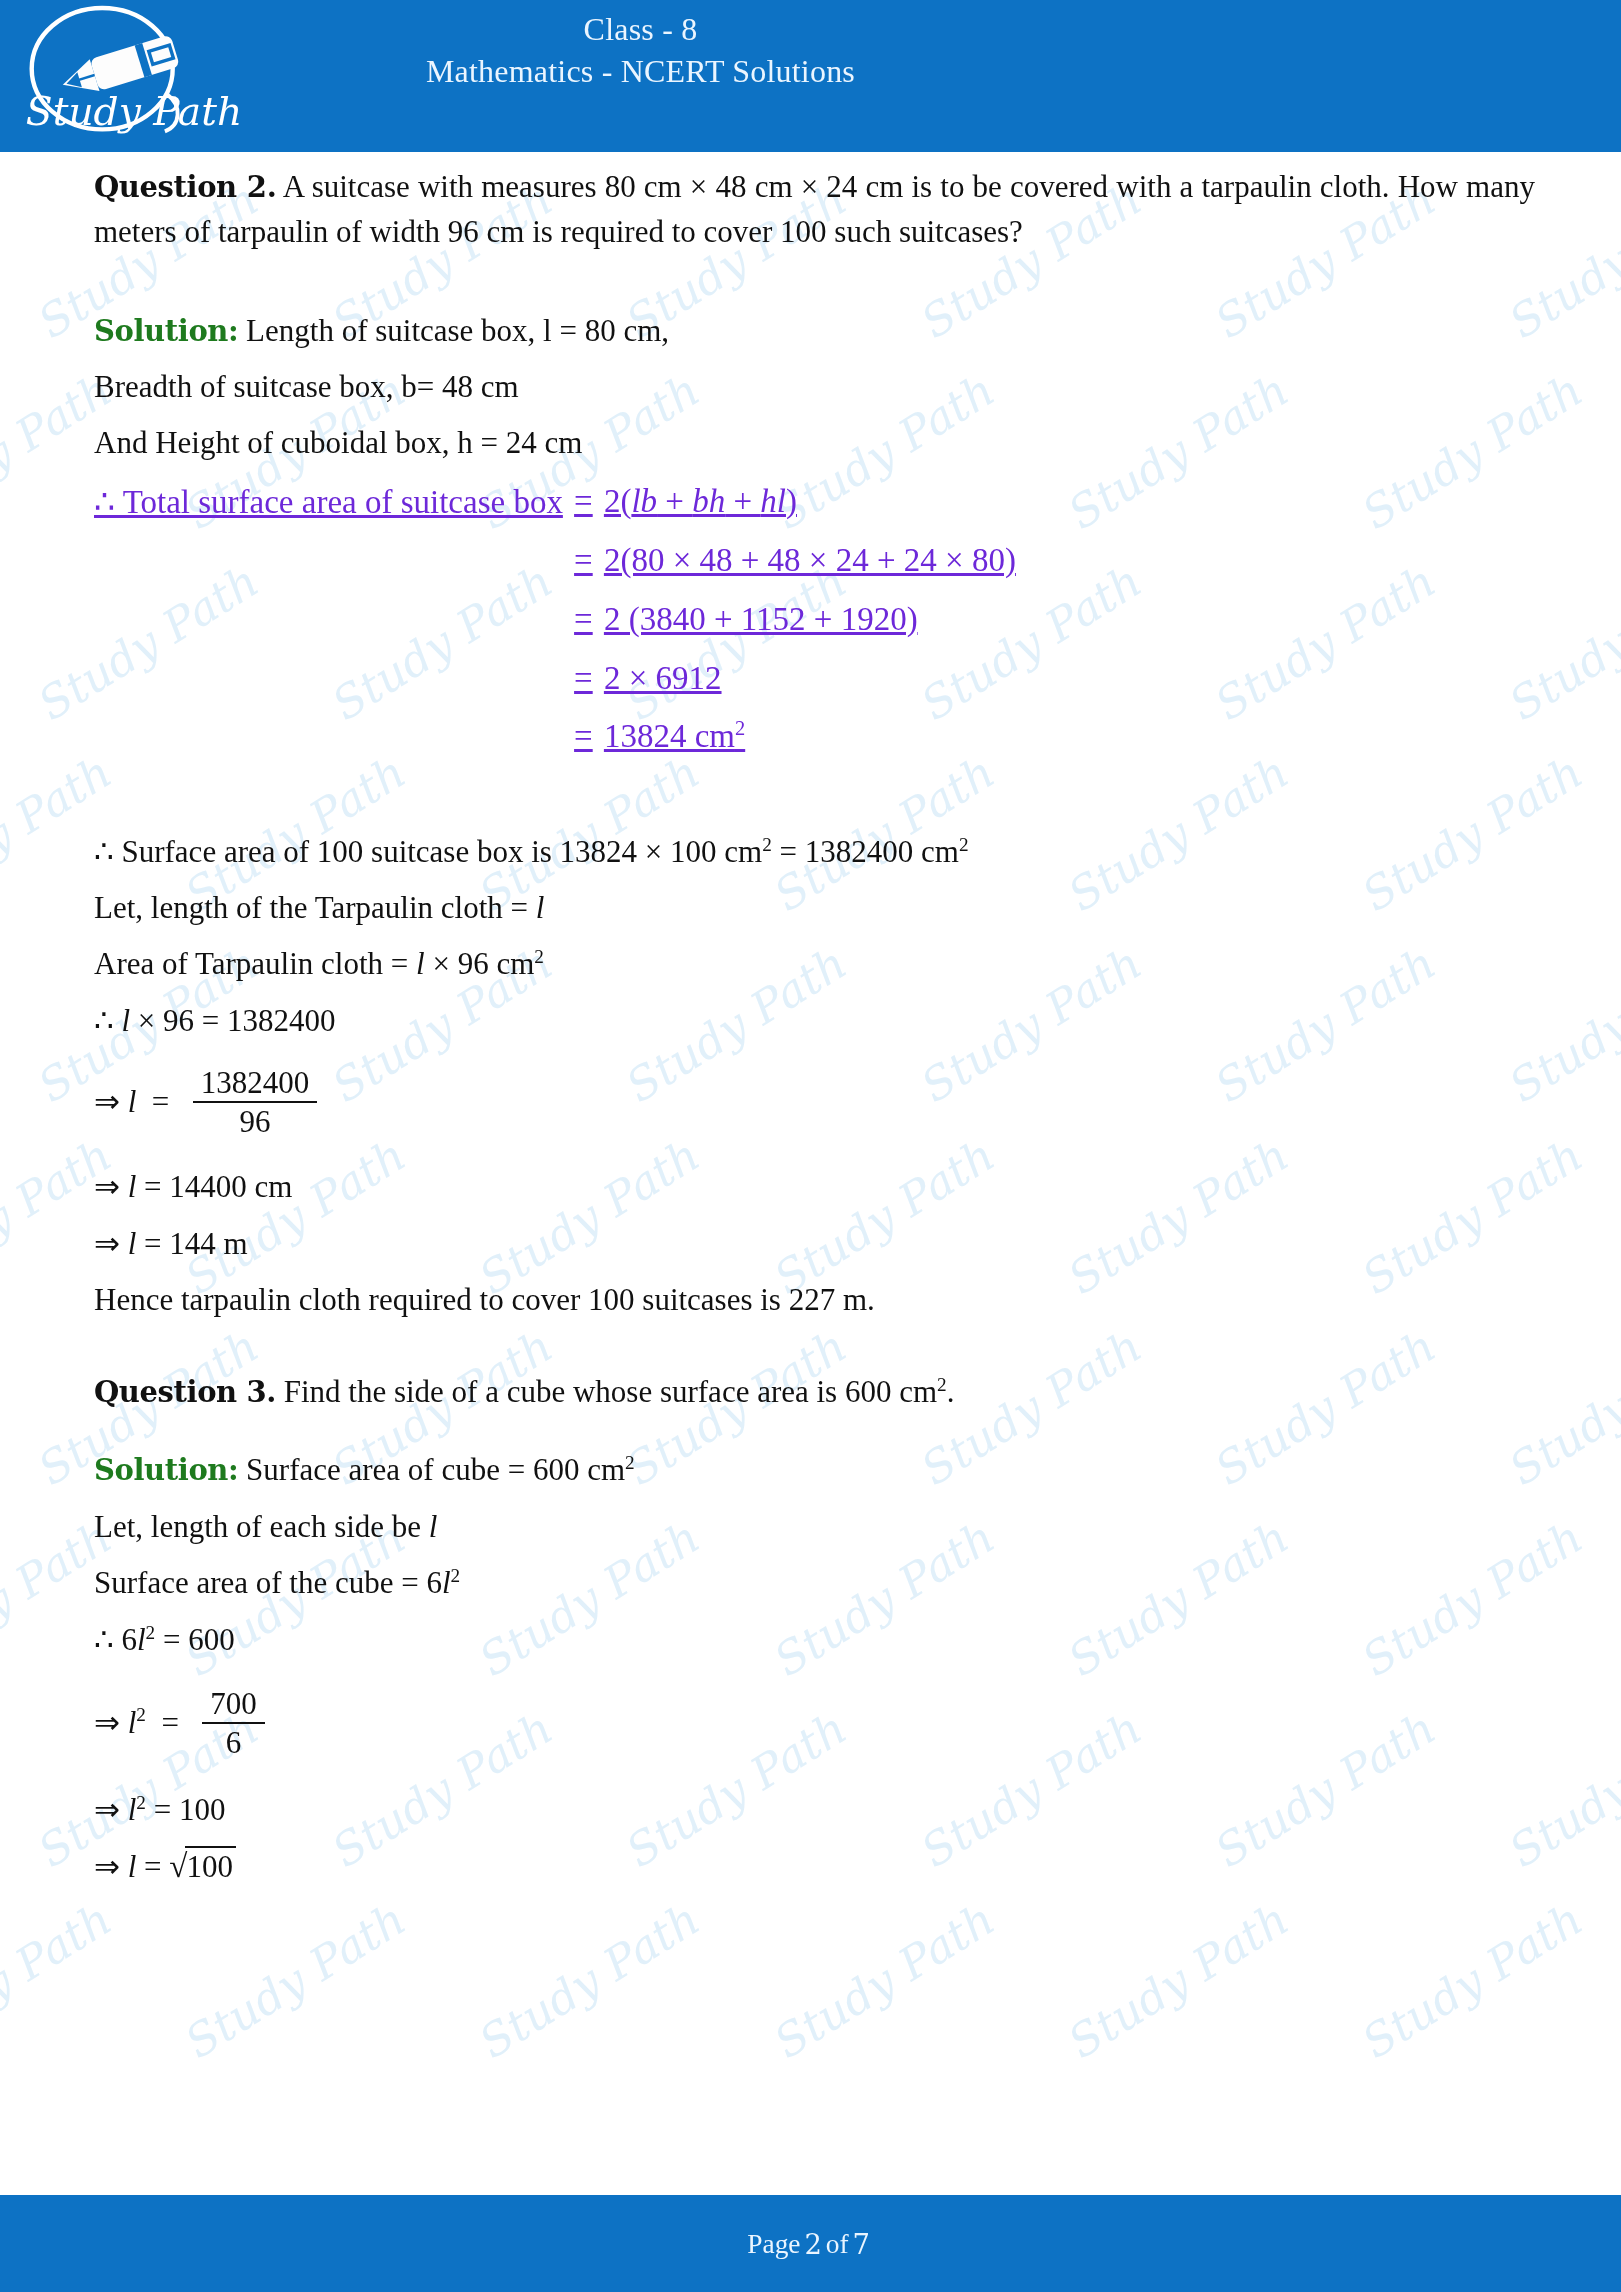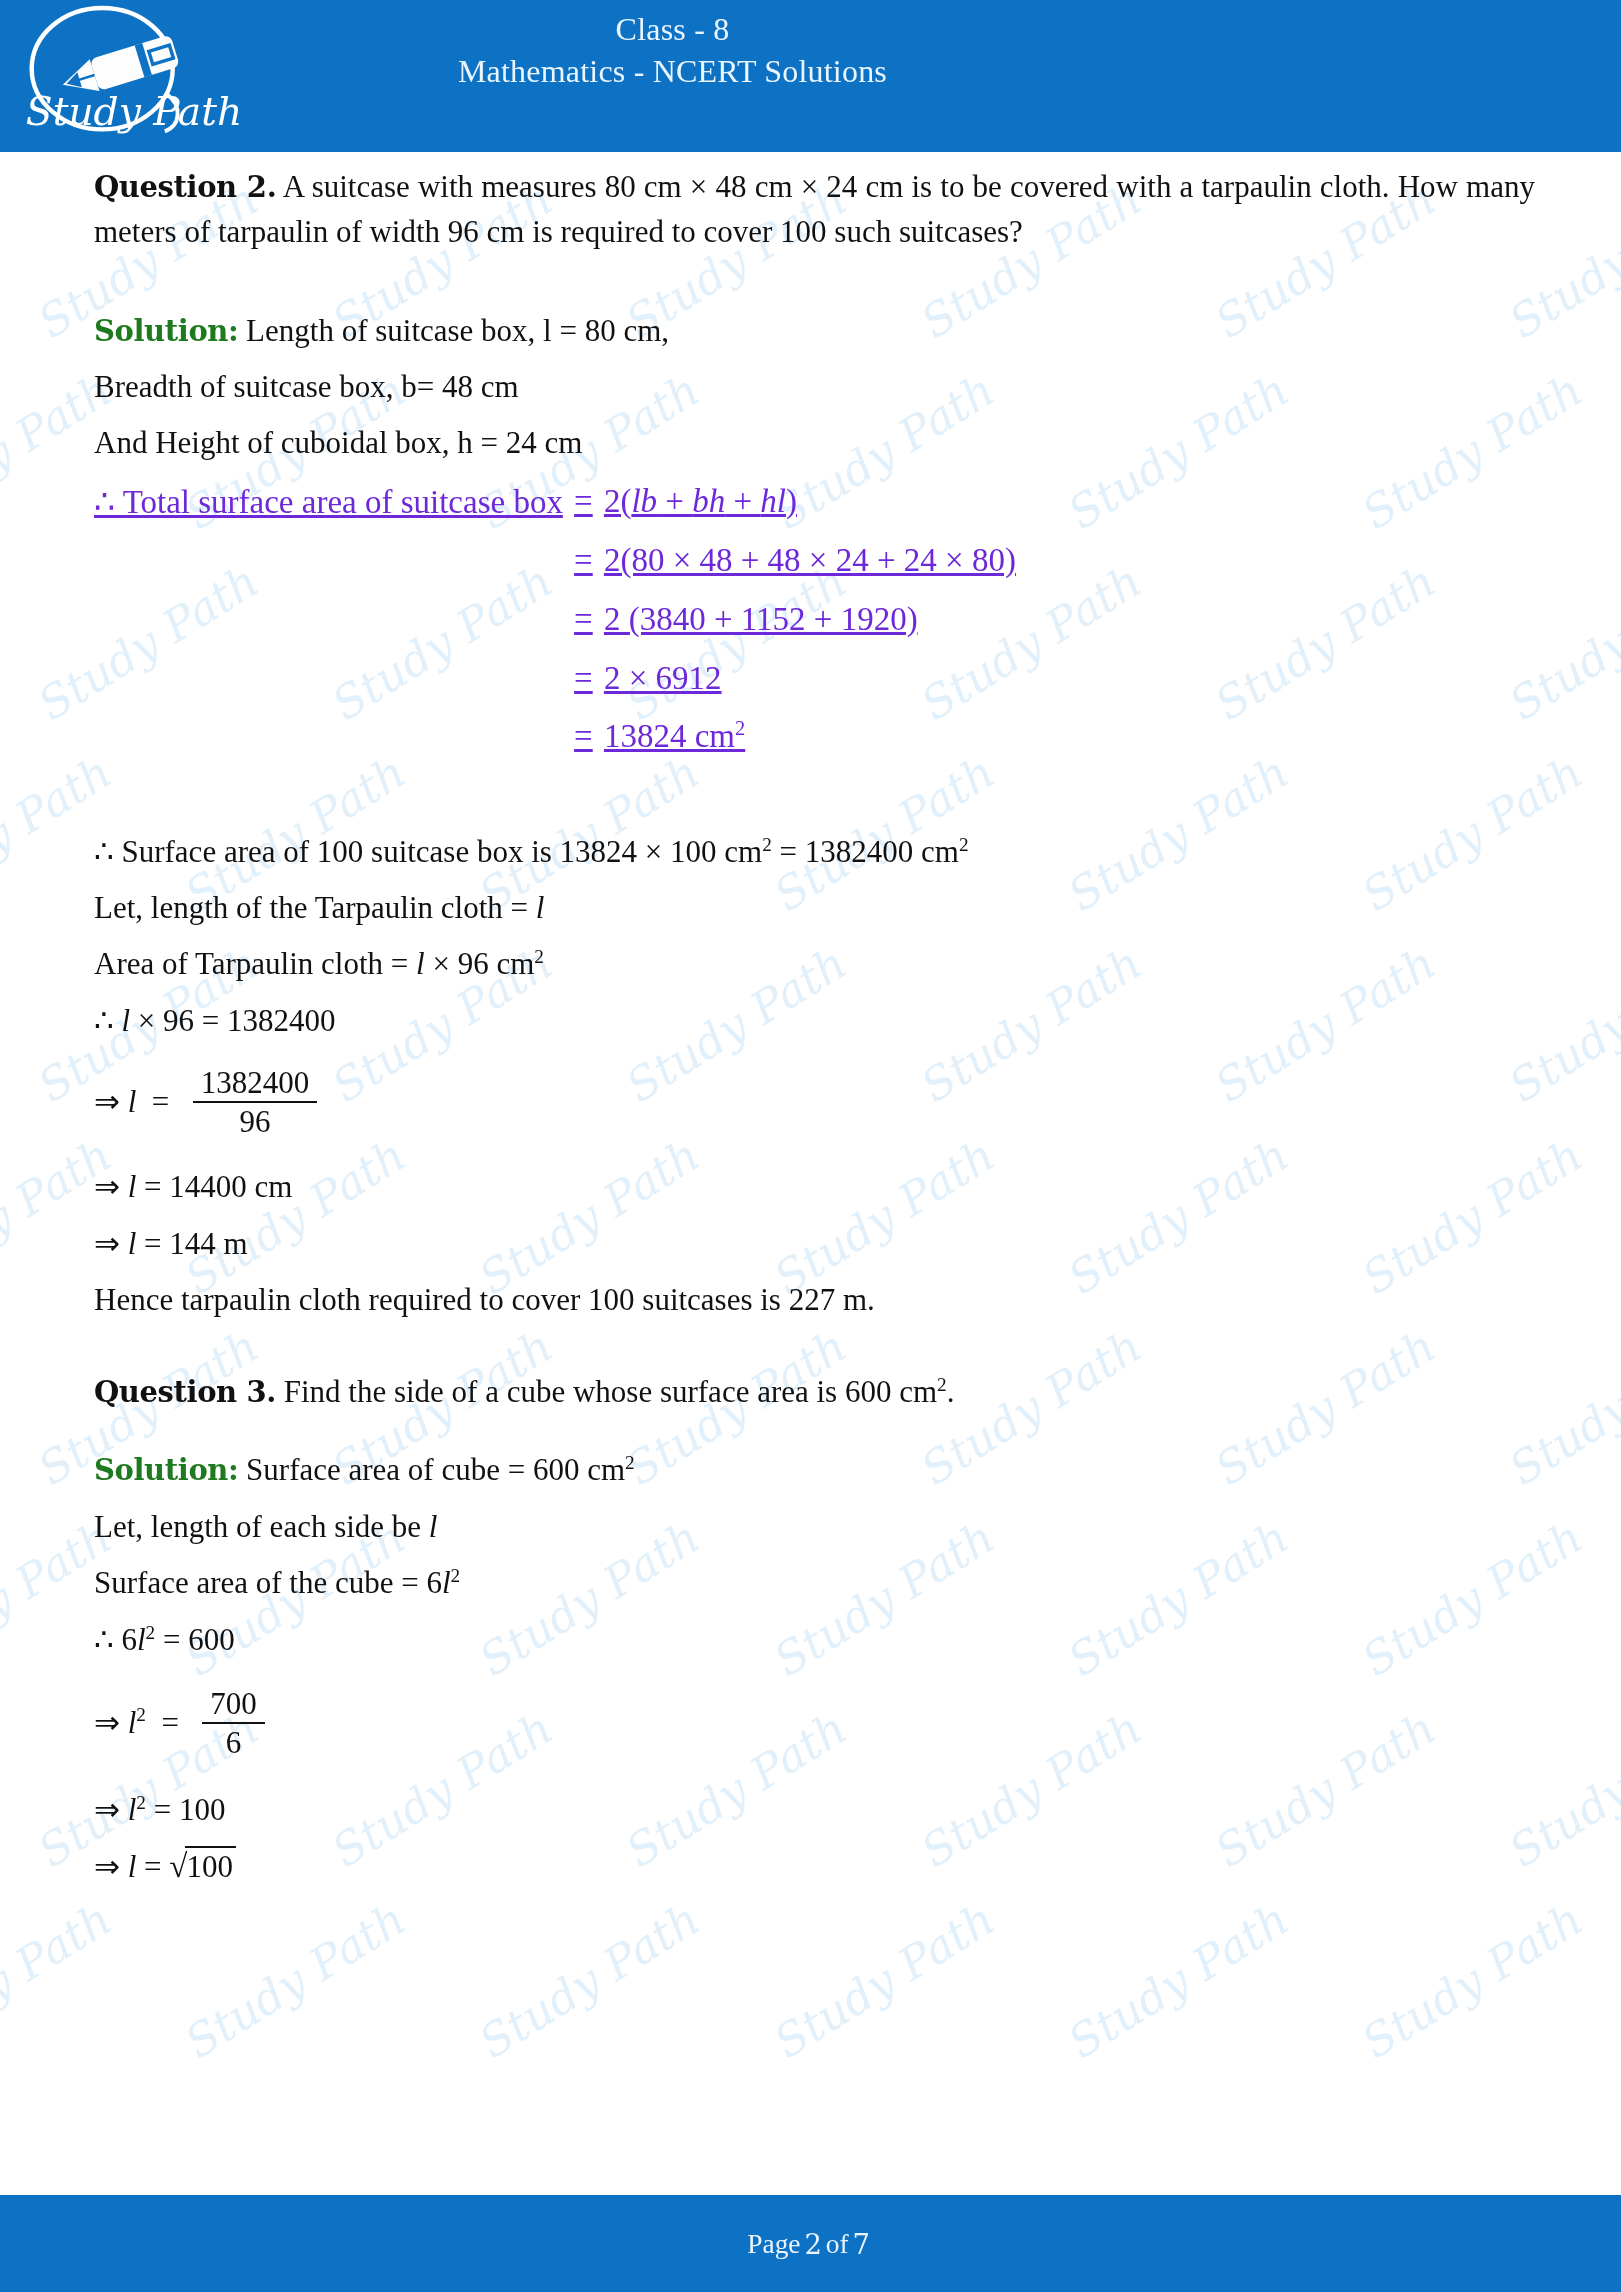--- a/index.html
+++ b/index.html
@@ -25,21 +25,20 @@
     box-sizing: border-box;
   }
   .header-titles {
     position: absolute;
     left: 0; top: 7.8px;
     width: 1281px;
     text-align: center;
     color: #eaf5ff;
     font-family: "Liberation Serif", serif;
     line-height: 1.33;
-    padding-left: 32px;
   }
   .header-line {
     font-size: 32px;
     letter-spacing: 0.2px;
     white-space: nowrap;
   }
 
   
   .logo {
     position: absolute;

